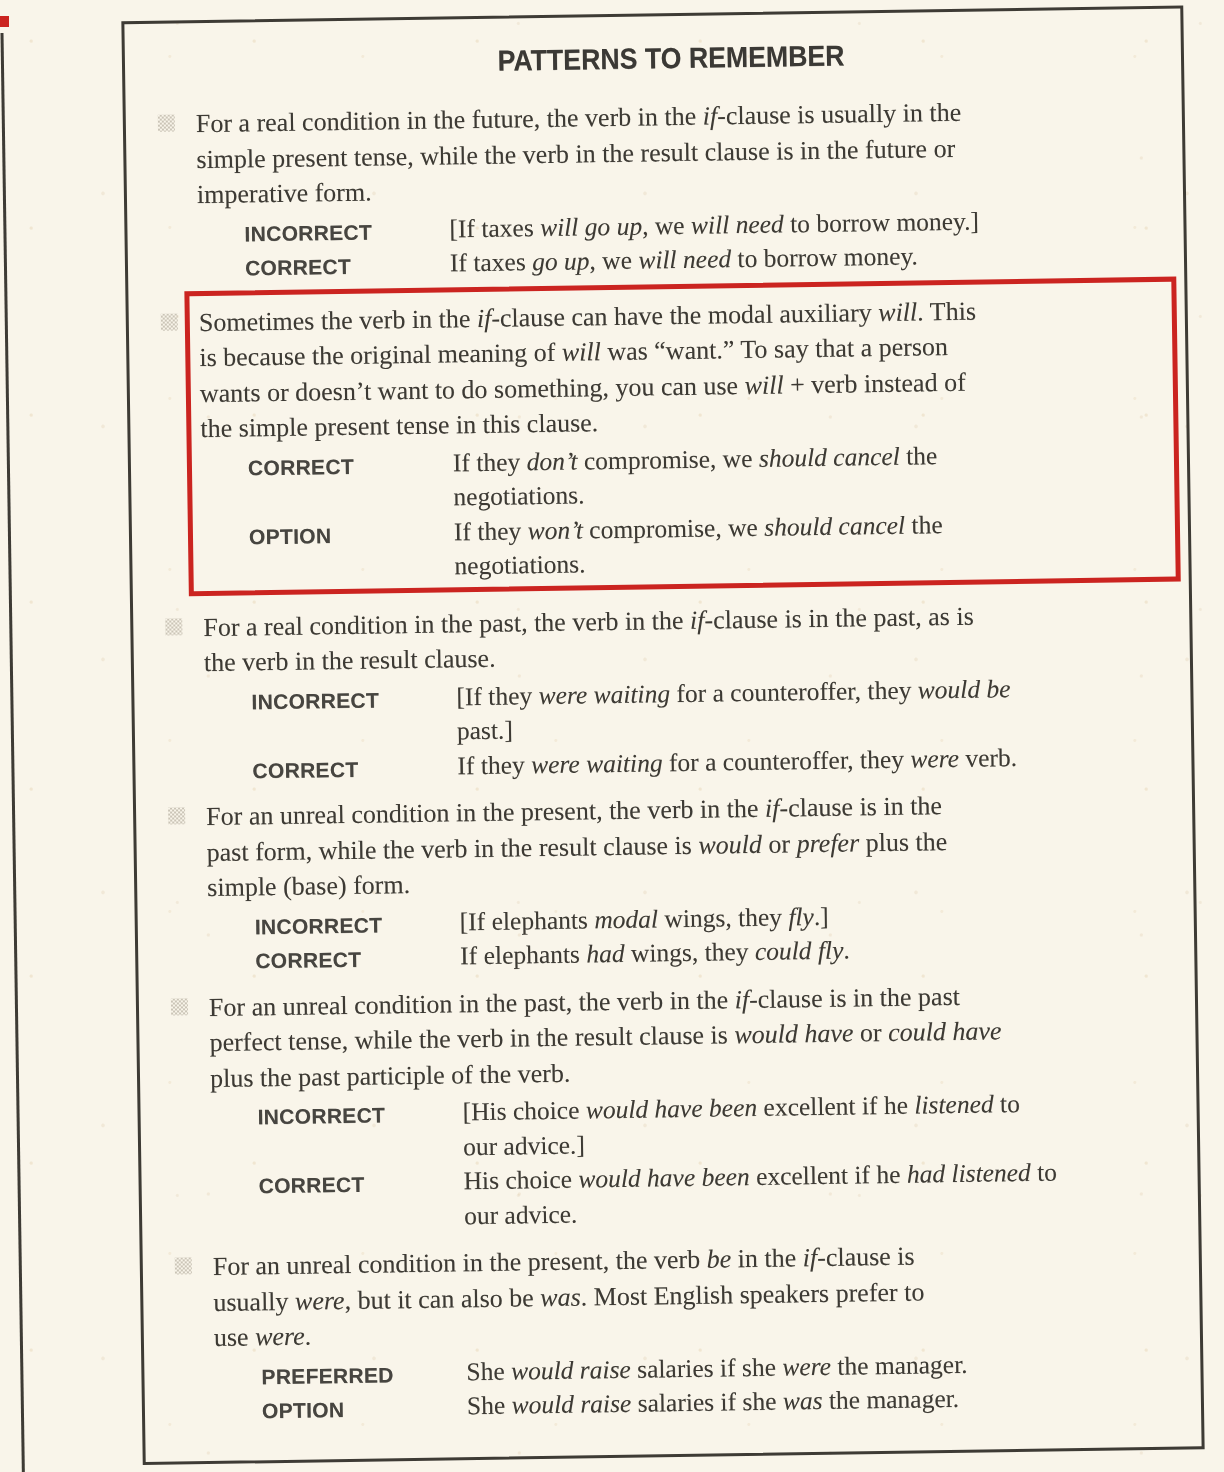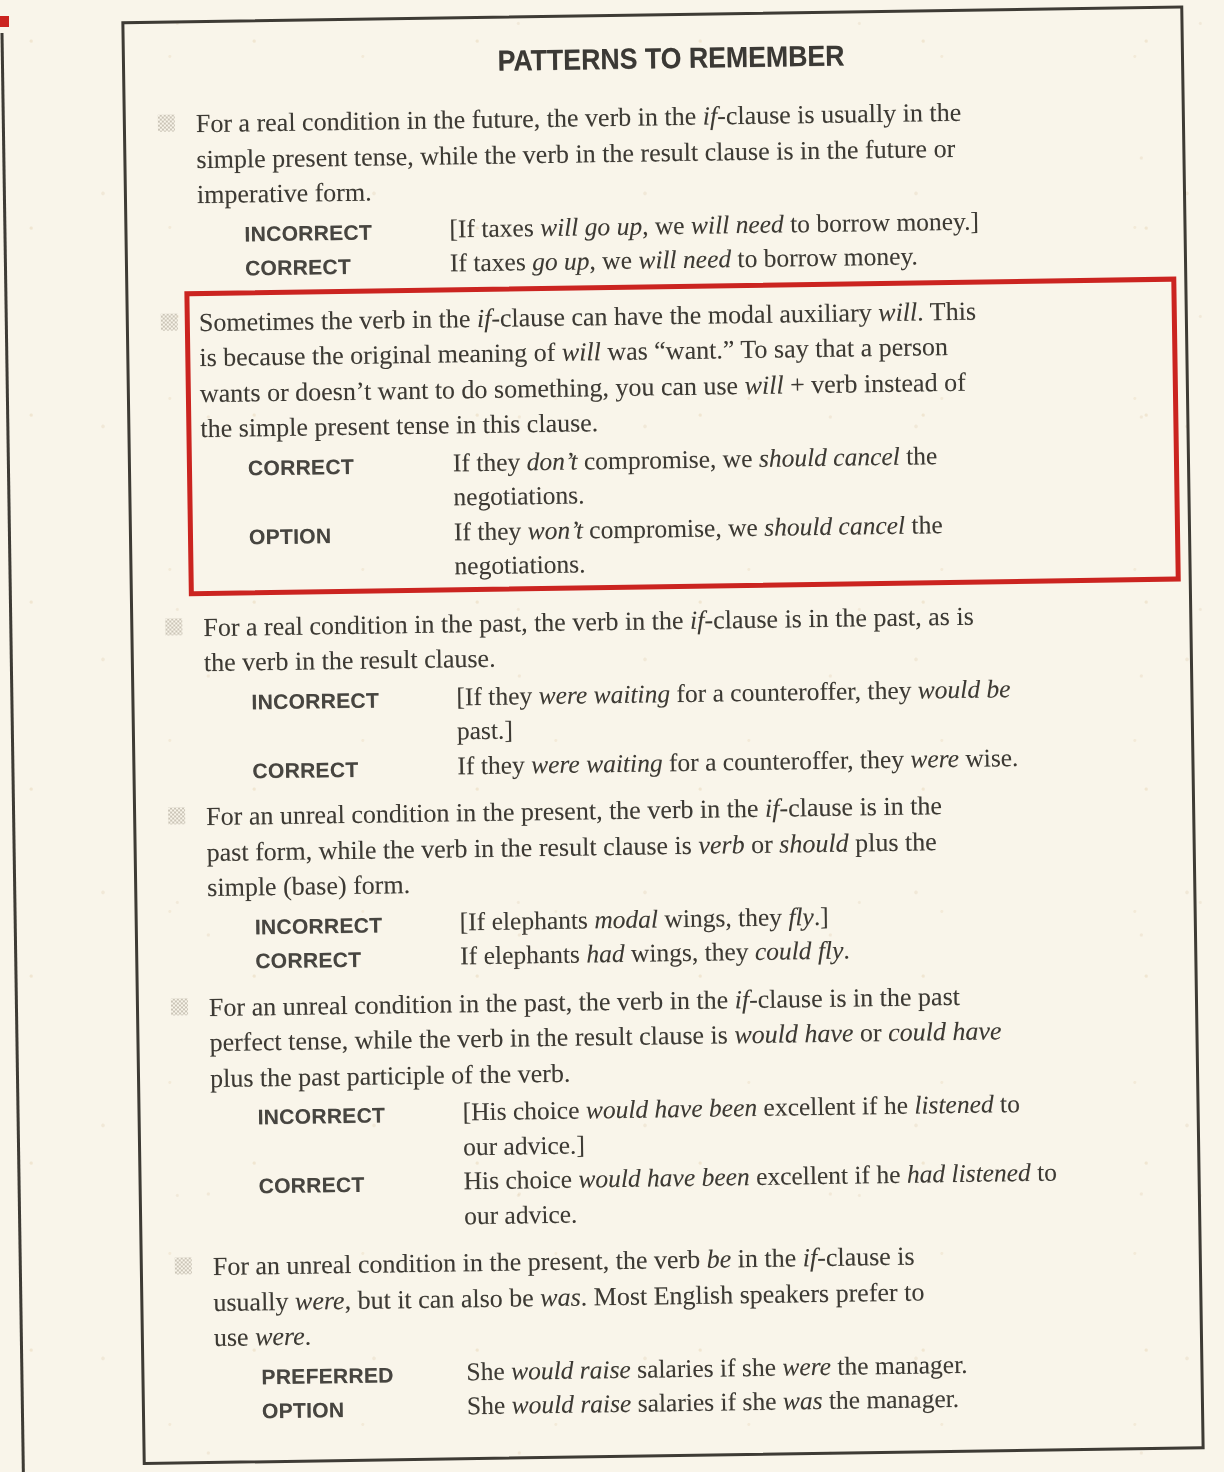--- a/index.html
+++ b/index.html
@@ -104,27 +104,27 @@
 
     <section class="block">
       <span class="bullet"></span>
       <p class="ptext"><span>For a real condition in the past, the verb in the </span><em>if</em><span>-clause is in the past, as is</span><br><span>the verb in the result clause.</span></p>
       <div class="ex-row">
         <span class="ex-label">INCORRECT</span>
         <span class="ex-text"><span>[If they </span><em>were waiting</em><span> for a counteroffer, they </span><em>would be</em><br><span>past.]</span></span>
       </div>
       <div class="ex-row">
         <span class="ex-label">CORRECT</span>
-        <span class="ex-text"><span>If they </span><em>were waiting</em><span> for a counteroffer, they </span><em>were</em><span> wise.</span></span>
+        <span class="ex-text"><span>If they </span><em>were waiting</em><span> for a counteroffer, they </span><em>were</em><span> verb.</span></span>
       </div>
     </section>
 
     <section class="block">
       <span class="bullet"></span>
-      <p class="ptext"><span>For an unreal condition in the present, the verb in the </span><em>if</em><span>-clause is in the</span><br><span>past form, while the verb in the result clause is </span><em>verb</em><span> or </span><em>should</em><span> plus the</span><br><span>simple (base) form.</span></p>
+      <p class="ptext"><span>For an unreal condition in the present, the verb in the </span><em>if</em><span>-clause is in the</span><br><span>past form, while the verb in the result clause is </span><em>would</em><span> or </span><em>prefer</em><span> plus the</span><br><span>simple (base) form.</span></p>
       <div class="ex-row">
         <span class="ex-label">INCORRECT</span>
         <span class="ex-text"><span>[If elephants </span><em>modal</em><span> wings, they </span><em>fly</em><span>.]</span></span>
       </div>
       <div class="ex-row">
         <span class="ex-label">CORRECT</span>
         <span class="ex-text"><span>If elephants </span><em>had</em><span> wings, they </span><em>could fly</em><span>.</span></span>
       </div>
     </section>
 

